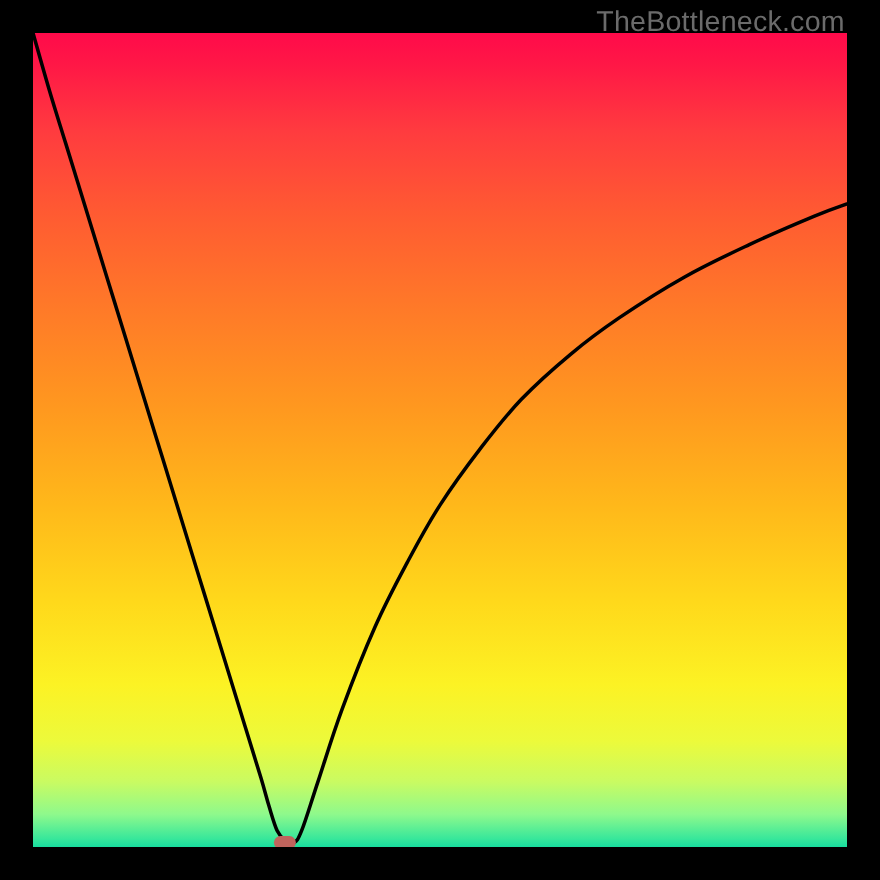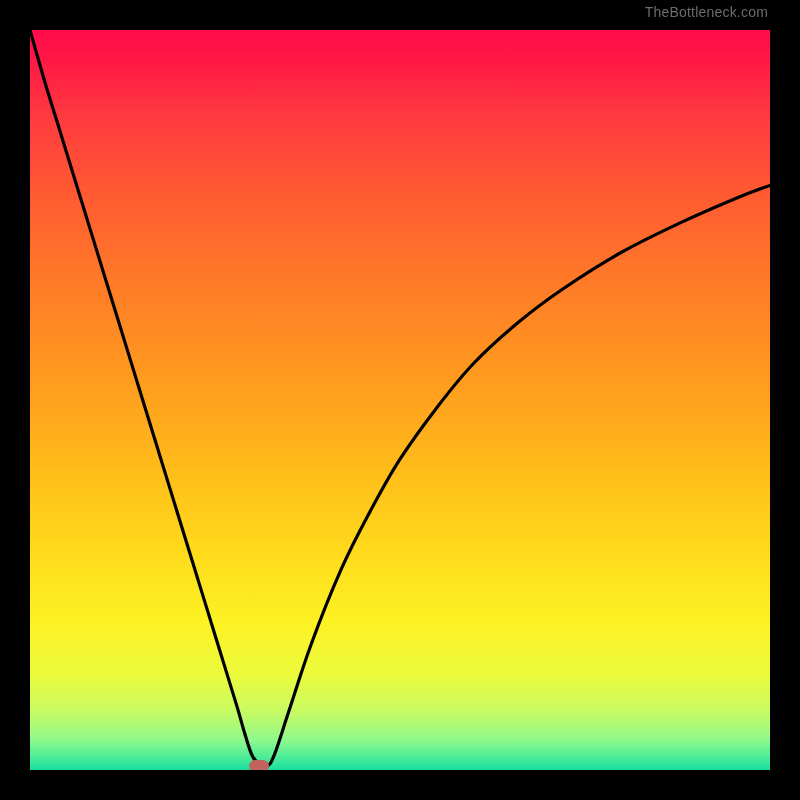--- a/index.html
+++ b/index.html
@@ -35,21 +35,21 @@
       #18dd9e 100%
     );
     overflow: hidden;
   }
 
   .watermark {
     position: absolute;
     top: 4px;
     right: 32px;
     color: #6b6b6b;
-    font-size: 14px;
+    font-size: 26px;
     font-weight: 400;
     letter-spacing: 0.2px;
   }
 
   svg.curve {
     position: absolute;
     left: 0; top: 0;
     width: 740px; height: 740px;
   }
 

